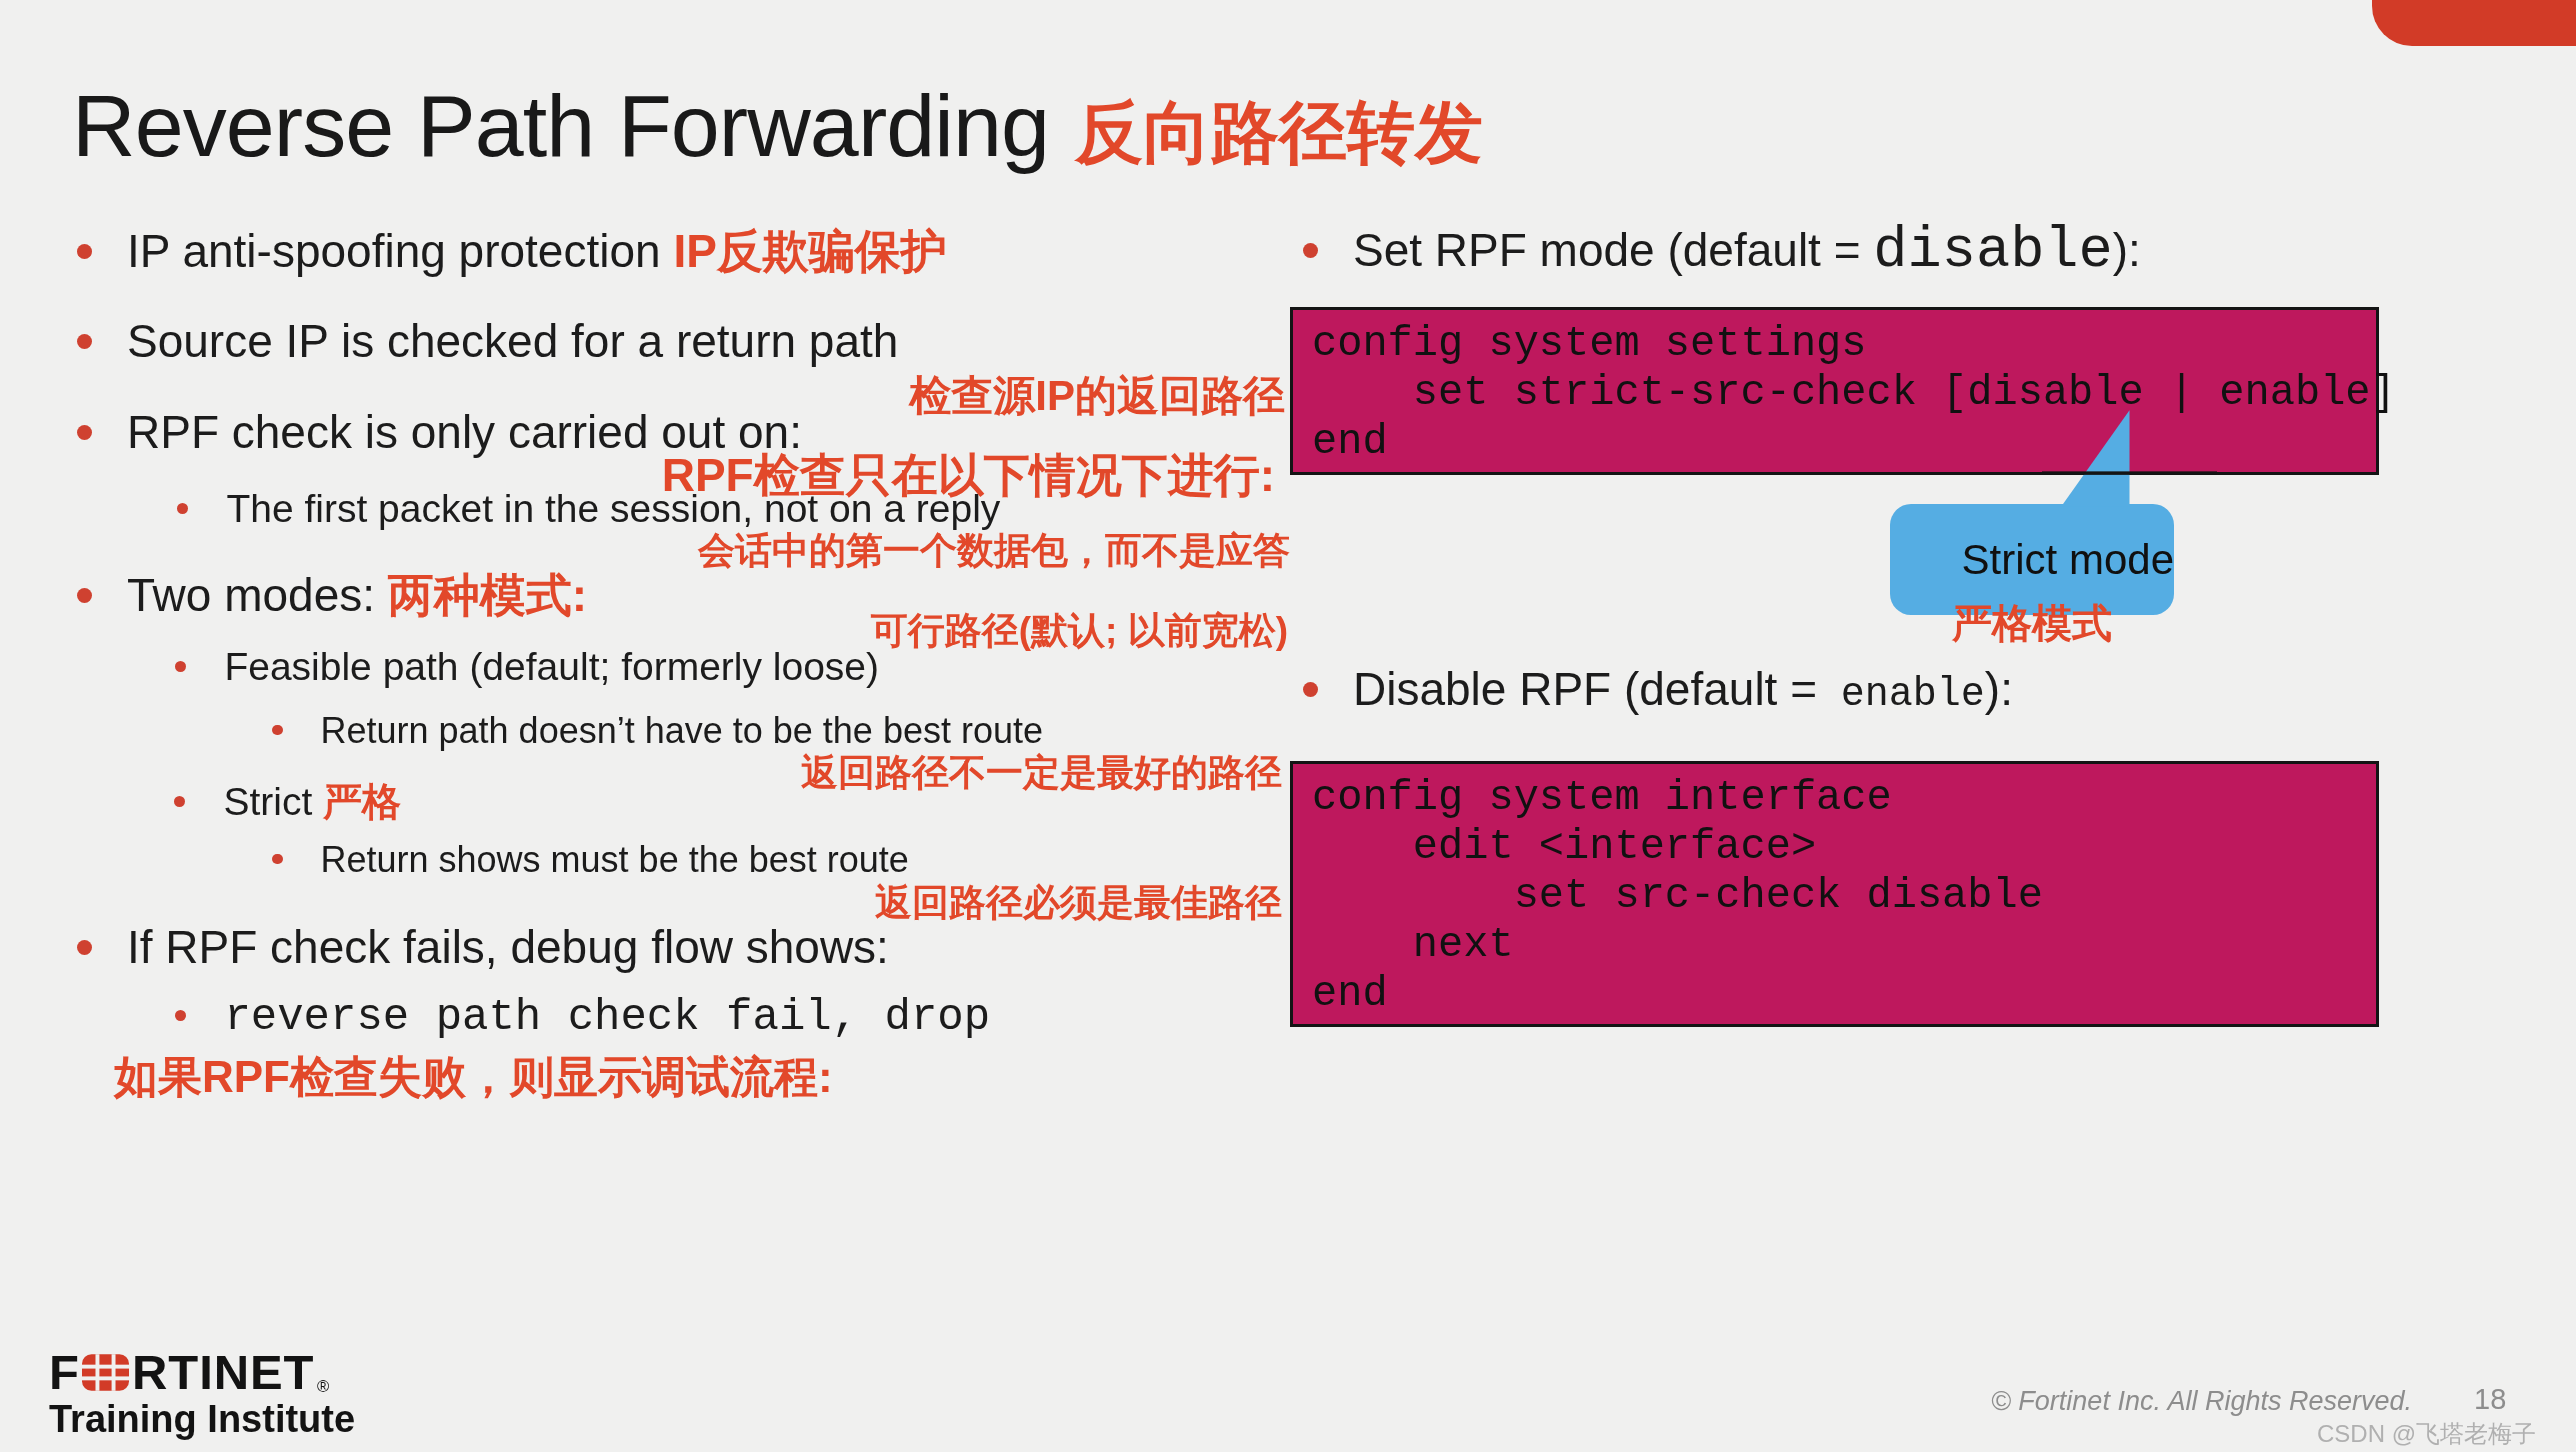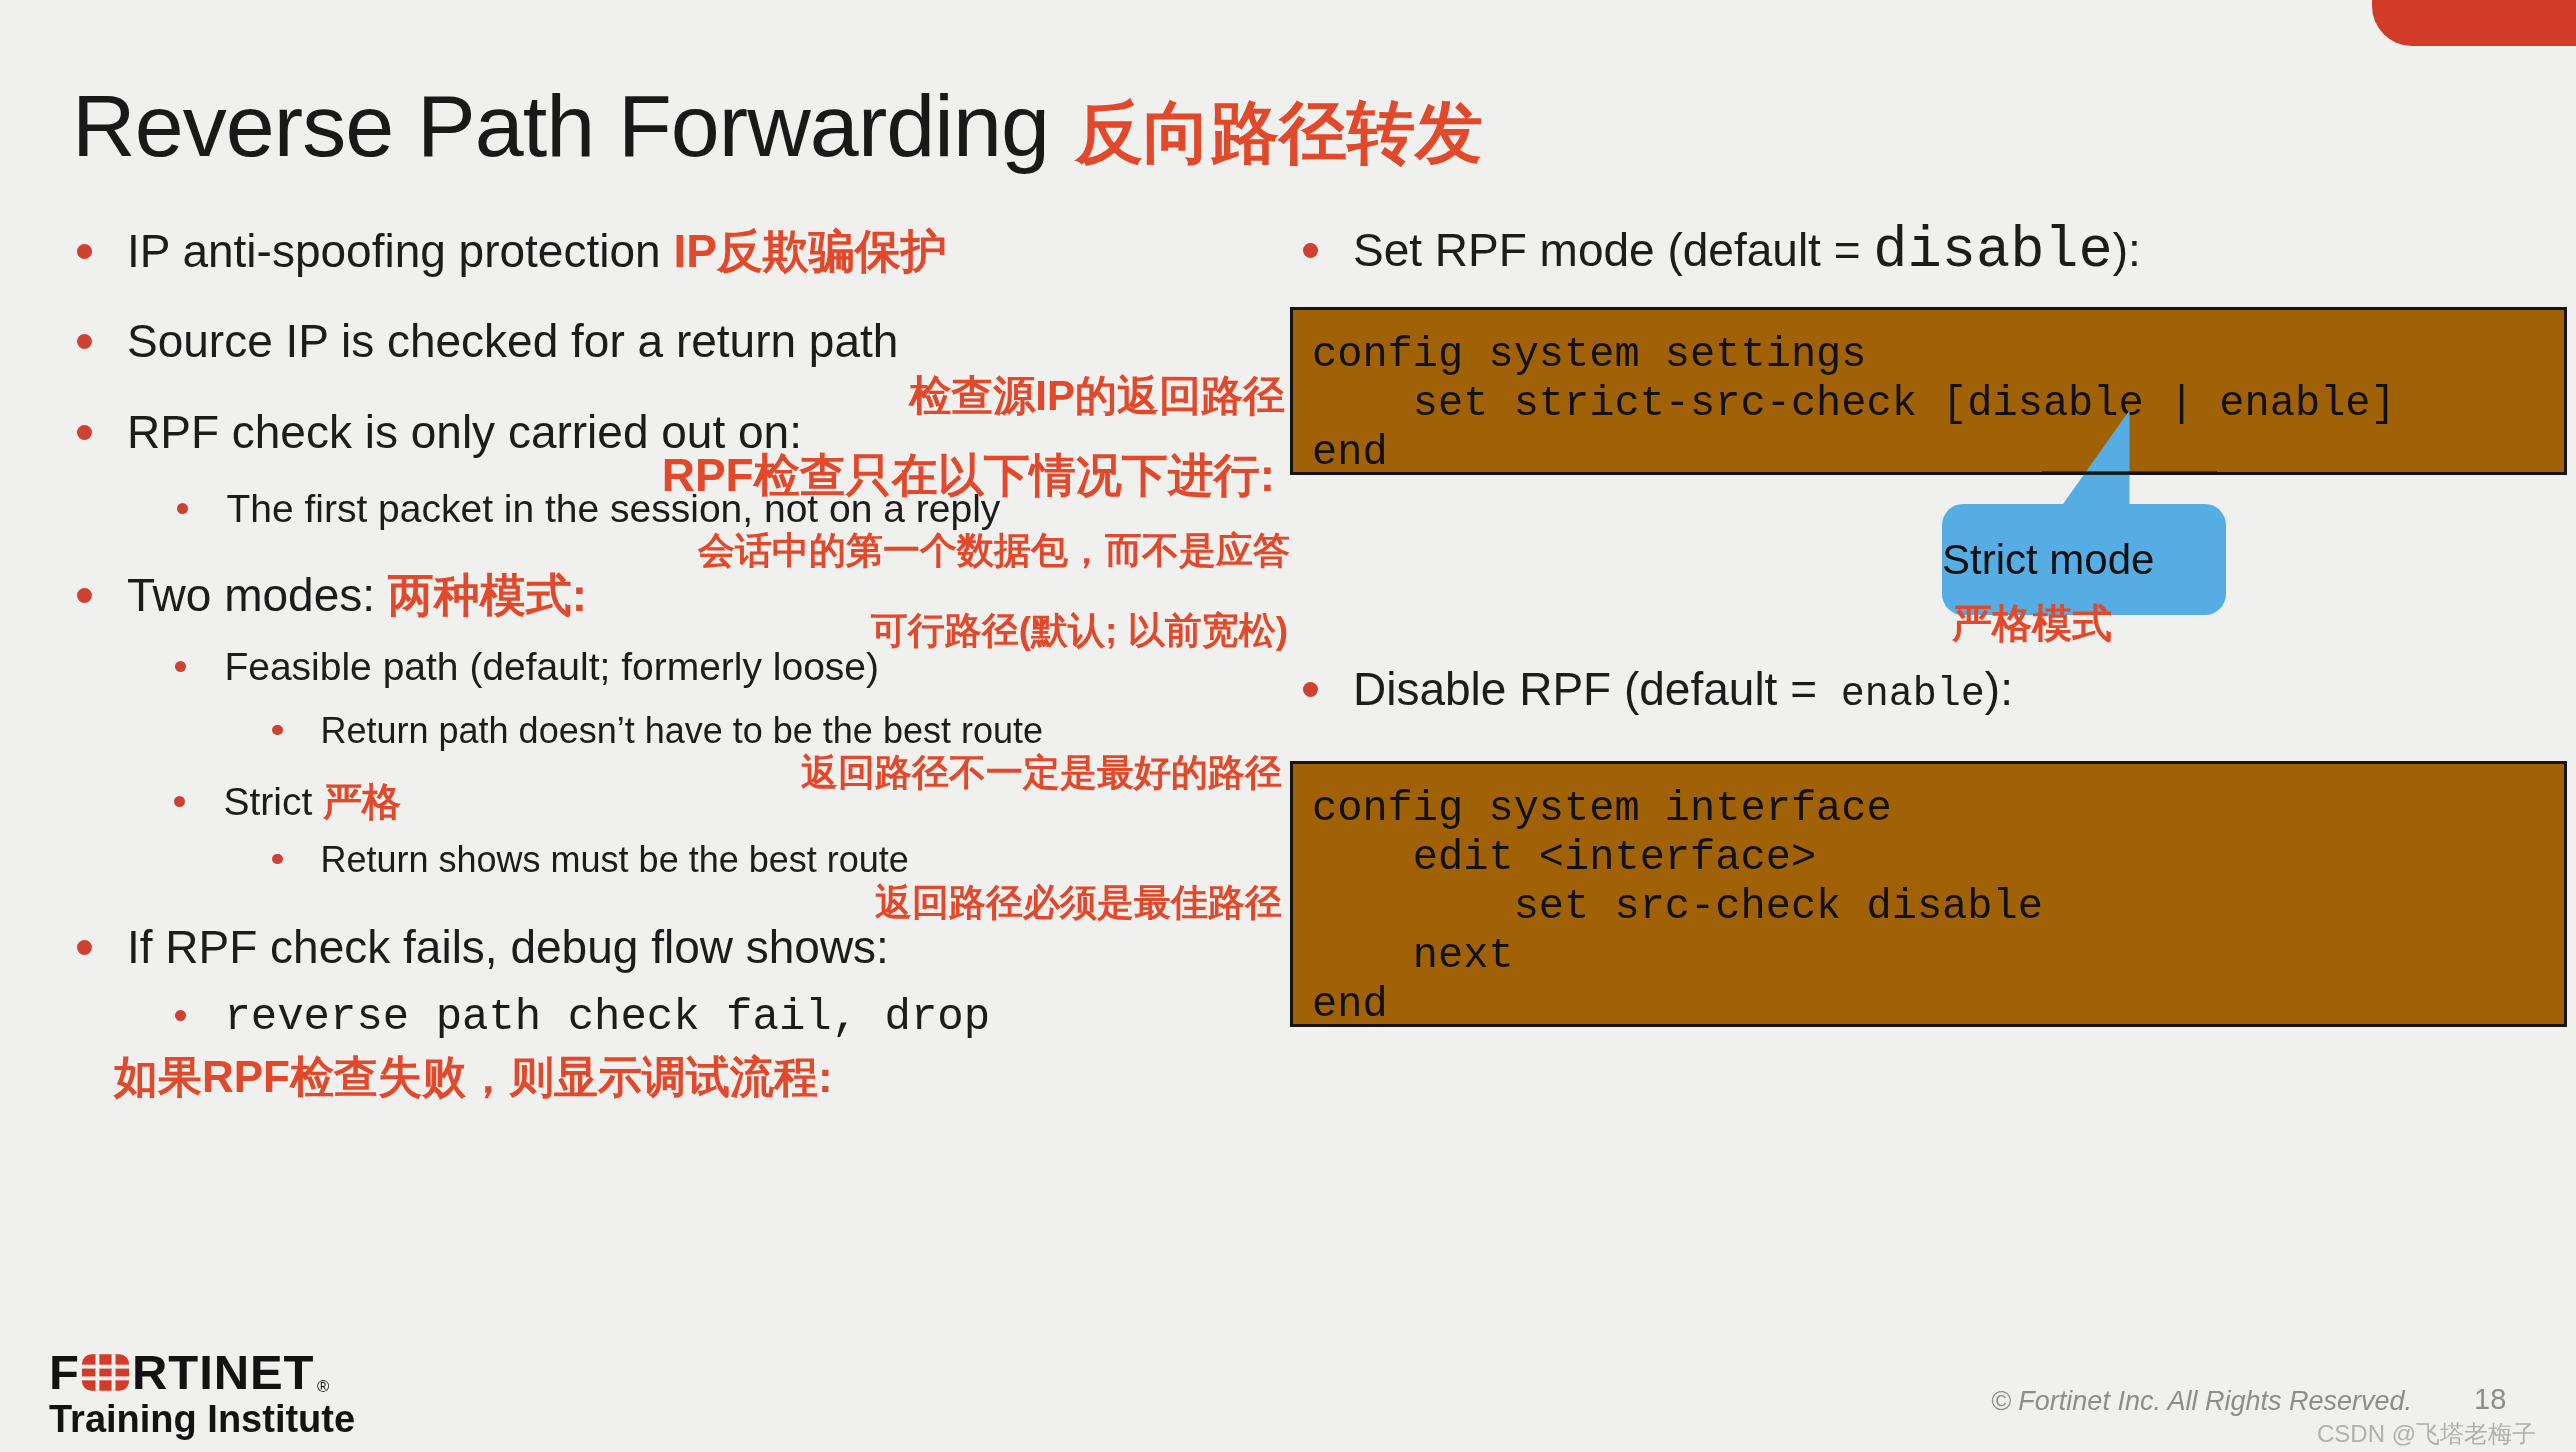--- a/index.html
+++ b/index.html
@@ -20,27 +20,27 @@
   .li2{font-size:39px;}
   .li3{font-size:36px;}
   .dot{display:inline-block; border-radius:50%; background:#cf4130; vertical-align:middle; margin-top:-7px;}
   .d1{width:15px; height:15px; margin-right:35px;}
   .d2{width:11.4px; height:11.4px; margin-right:38px;}
   .d3{width:10.5px; height:10.5px; margin-right:38px;}
   .red{font-weight:bold;}
   .ann{position:absolute; font-weight:bold; white-space:nowrap; z-index:2;text-align:right;}
   .mono{font-family:"Liberation Mono","DejaVu Sans Mono",monospace;}
   
-  .codebox{position:absolute; left:1290px; width:1277px; background:#a16207;
-           border:3.5px solid #141414; box-sizing:border-box; padding:21px 19px; z-index:1;}
+  .codebox{position:absolute; left:1290px; width:1089px; background:#be185d;
+           border:3.5px solid #141414; box-sizing:border-box; padding:10px 19px; z-index:1;}
   .codebox .cl{font-family:"Liberation Mono","DejaVu Sans Mono",monospace;
                font-size:42px; line-height:49px; white-space:pre; color:#111;}
   
-  .bubble{position:absolute; left:1942px; top:504px; width:284px; height:111px;
-          border-radius:21px; display:flex; align-items:center; justify-content:flex-start; z-index:2;}
+  .bubble{position:absolute; left:1890px; top:504px; width:284px; height:111px;
+          border-radius:21px; display:flex; align-items:center; justify-content:flex-end; z-index:2;}
   .bubble span{font-size:42px; color:#101010;}
   .bubble-zh{position:absolute; left:1890px; top:596px; width:284px; text-align:center;
              font-size:40px; font-weight:bold; z-index:3; white-space:nowrap;}
   .tail{position:absolute; left:2042px; top:403px; z-index:3;}
   
   .logo{position:absolute; left:49px; top:1344px; display:flex; align-items:center;}
   .logo .lt{font-size:49px; font-weight:bold; color:#131313; letter-spacing:0.9px;}
   .logo .reg{font-size:16.6px; color:#131313; align-self:flex-end; margin:0 0 3.5px 2.6px;}
   .logo .gicon{margin:1.8px 2.6px 0 2.6px;}
   .training{position:absolute; left:49px; top:1398px; font-size:38px; font-weight:bold; color:#131313;}

